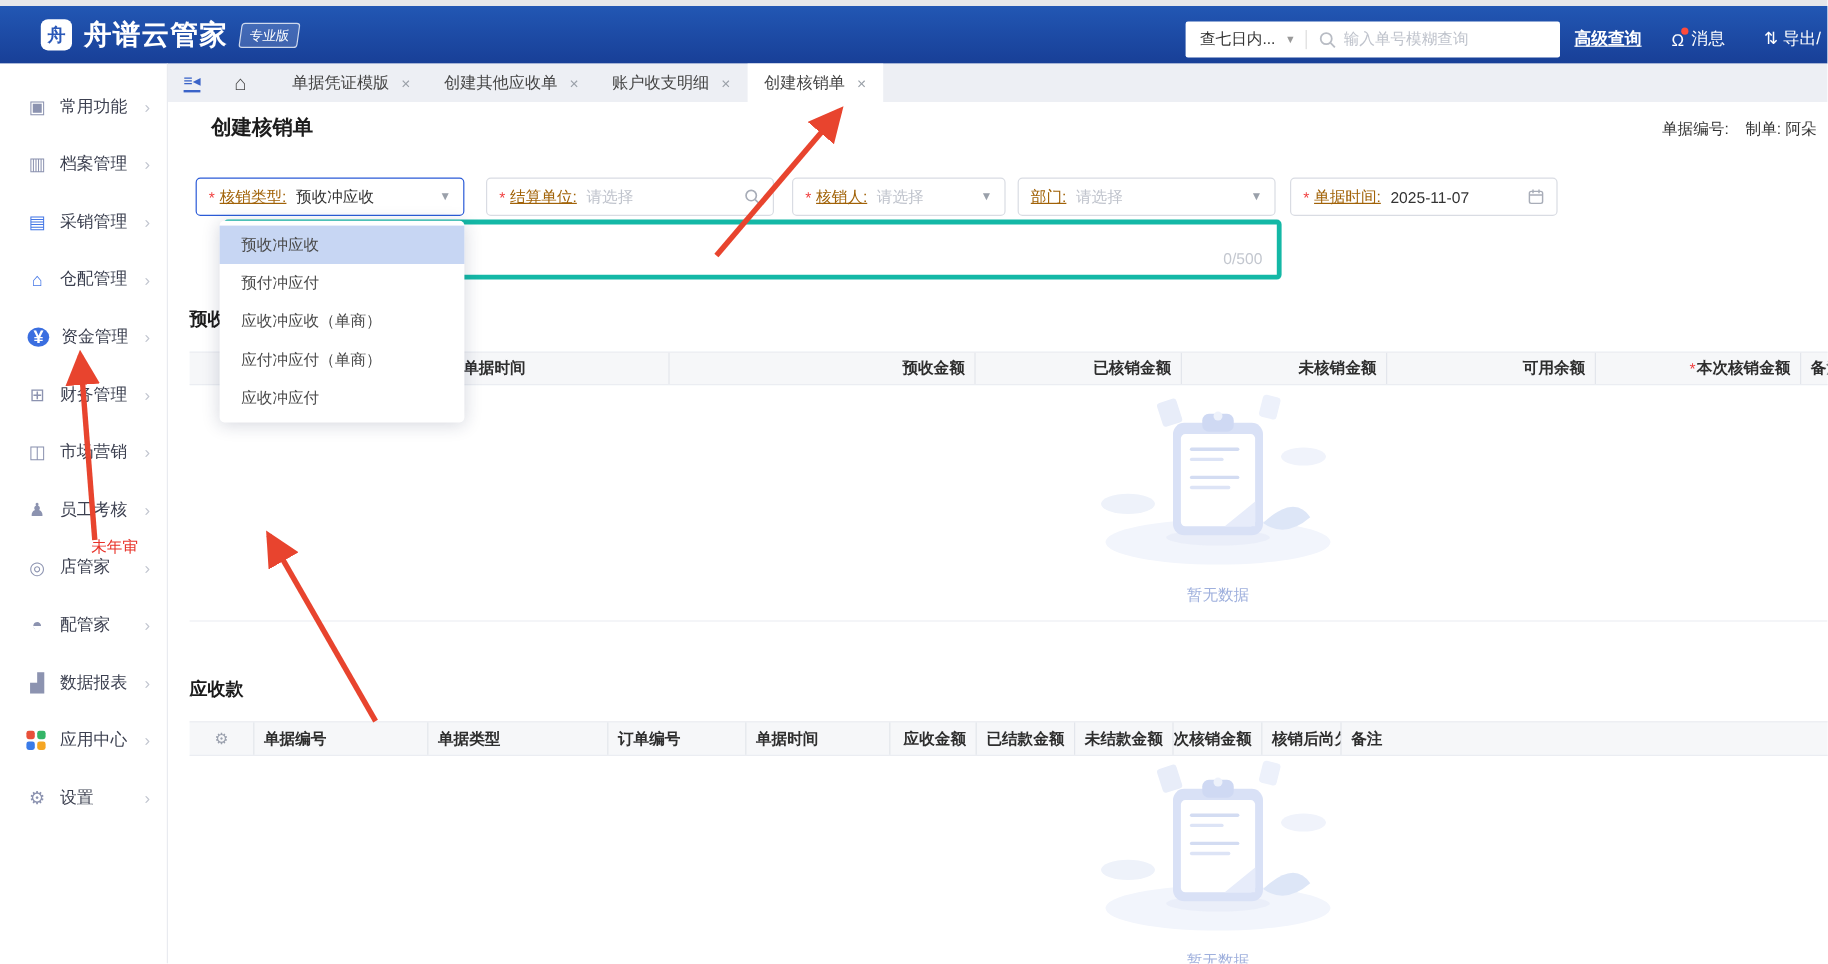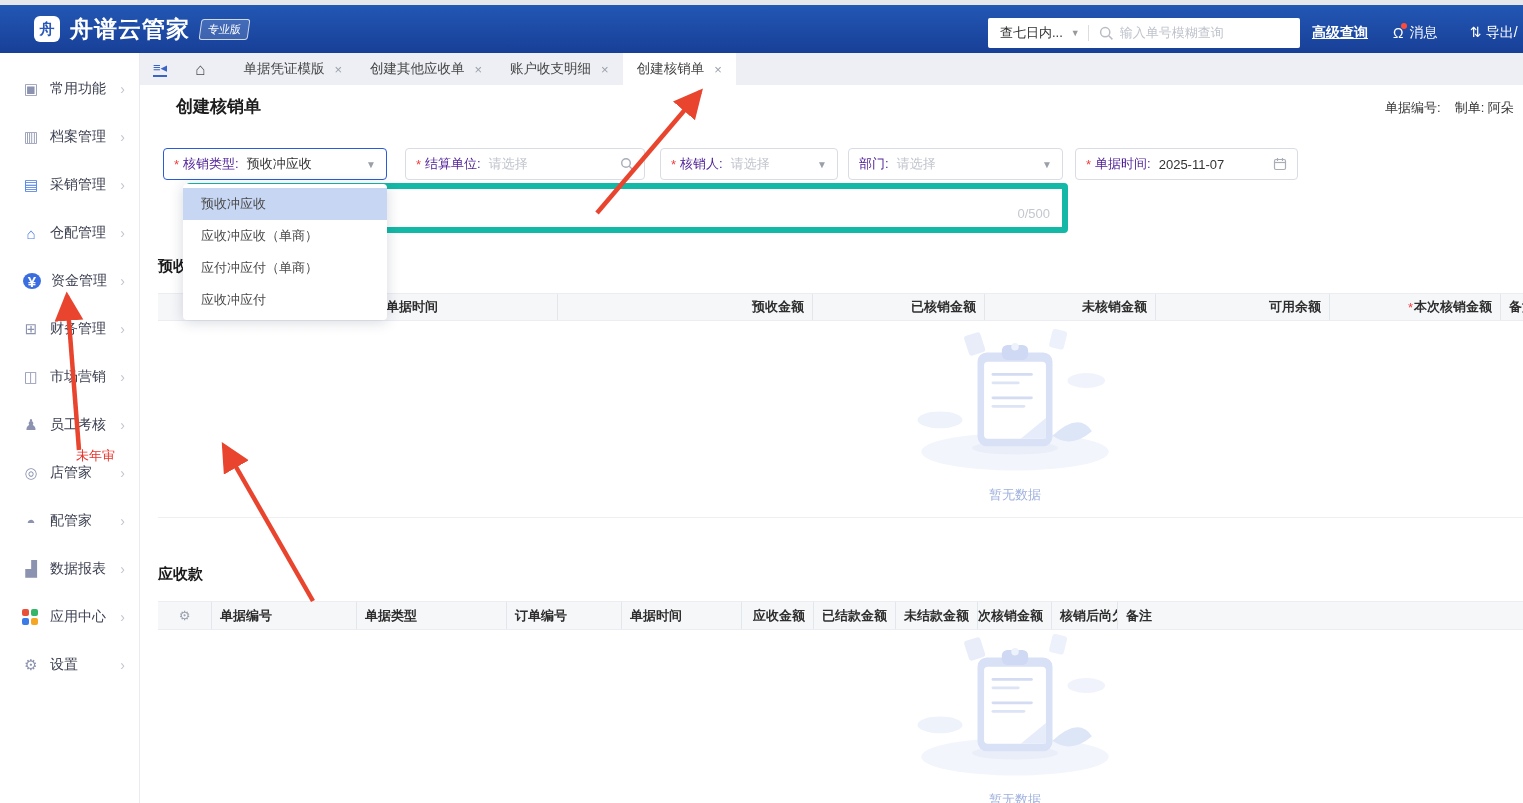--- a/index.html
+++ b/index.html
@@ -44,31 +44,31 @@
            display:flex;align-items:center;justify-content:center;margin-left:1px;}
   .icn-apps{display:grid;grid-template-columns:7px 7px;grid-gap:2px;width:16px;}
   .icn-apps i{width:7px;height:7px;border-radius:2px;display:block;}
   
   .page-title{position:absolute;left:176px;top:95px;font-size:17px;font-weight:bold;color:#1c1c1c;}
   .docinfo{position:absolute;left:1385px;top:99px;right:0;overflow:hidden;white-space:nowrap;font-size:13px;color:#333;display:flex;gap:14px;}
   
   .fld{position:absolute;top:148px;height:32px;border:1px solid #d9dce3;border-radius:4px;background:#fff;
        display:flex;align-items:center;padding:0 10px;font-size:13px;box-sizing:border-box;gap:4px;cursor:pointer;}
   .fld .req{color:#f03e3e;}
-  .fld .lbl{color:#4c1d95;white-space:nowrap;}
+  .fld .lbl{color:#a16207;white-space:nowrap;text-decoration:underline;}
   .fld .val{color:#333;margin-left:4px;white-space:nowrap;}
   .fld .phv{color:#bfc3cc;margin-left:4px;white-space:nowrap;}
   .fld .tail{margin-left:auto;color:#9aa0aa;font-size:10px;display:flex;align-items:center;}
   #f1{left:163px;width:224px;border:1px solid #2b5bd7;}
   #f2{left:405px;width:240px;}
   #f3{left:660px;width:178px;}
   #f4{left:848px;width:215px;}
   #f5{left:1075px;width:223px;}
   
-  .remark{position:absolute;left:186px;top:183px;width:882px;height:50px;border:6px solid #14b8a6;border-radius:4px;box-sizing:border-box;}
+  .remark{position:absolute;left:186px;top:183px;width:882px;height:50px;border:4px solid #14b8a6;border-radius:4px;box-sizing:border-box;}
   .remark .cnt{position:absolute;right:12px;bottom:6px;color:#c3c7cf;font-size:13px;}
   
   #ddpanel{position:absolute;left:183px;top:184px;width:204px;background:#fff;border-radius:4px;
            box-shadow:0 2px 14px rgba(30,40,80,.18);padding:4px 0;z-index:30;}
   .ddopt{height:32px;display:flex;align-items:center;padding-left:18px;font-size:13px;color:#4a4a4a;cursor:pointer;}
   .ddopt.sel{background:#c7d6f3;}
   
   .sect-title{position:absolute;font-size:15px;font-weight:bold;color:#1a1a1a;}
   #st1{left:158px;top:257px;} #st2{left:158px;top:565px;}
   .thead{position:absolute;left:158px;background:#f6f7f9;display:flex;align-items:stretch;
@@ -377,20 +377,21 @@
       <rect x="85" y="57" width="30" height="3" rx="1.5" fill="#dde4f6"></rect>
       <rect x="85" y="73" width="44" height="3" rx="1.5" fill="#d3dcf2"></rect>
       <rect x="85" y="82" width="36" height="3" rx="1.5" fill="#dde4f6"></rect>
       <path d="M143 96 L143 118 L116 118 Z" fill="#e7ecfa"></path>
     </svg>
     <div class="txt">暂无数据</div>
   </div>
 
   <div id="ddpanel">
       <div class="ddopt sel">预收冲应收</div>
+      <div class="ddopt">预付冲应付</div>
       <div class="ddopt">应收冲应收（单商）</div>
       <div class="ddopt">应付冲应付（单商）</div>
       <div class="ddopt">应收冲应付</div>
     </div>
 
   <div class="audit">未年审</div>
   <svg class="anno" width="1523" height="803">
     <defs>
       <marker id="ah" markerWidth="9" markerHeight="9" refX="5.5" refY="3.2" orient="auto">
         <path d="M0,0 L6.5,3.2 L0,6.4 Z" fill="#e8442e"></path>

